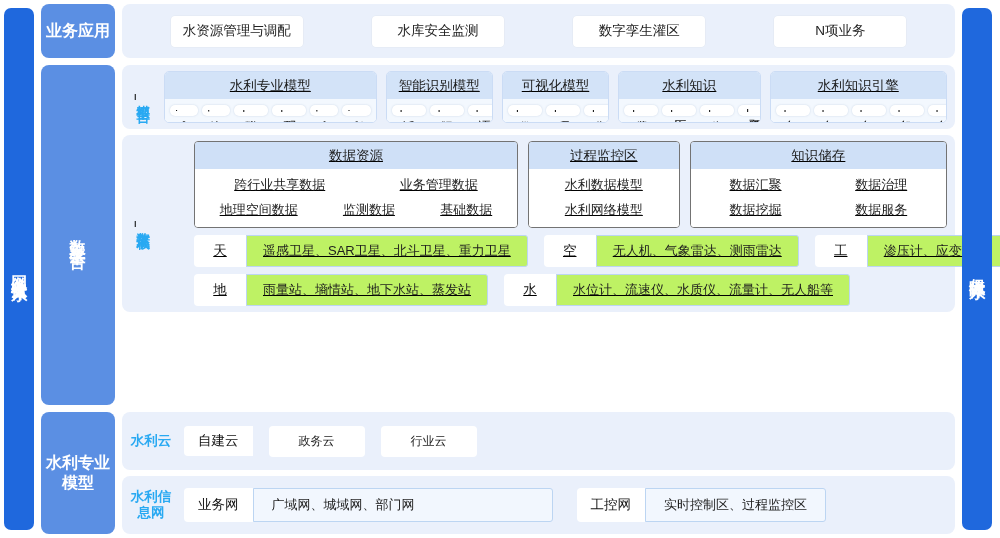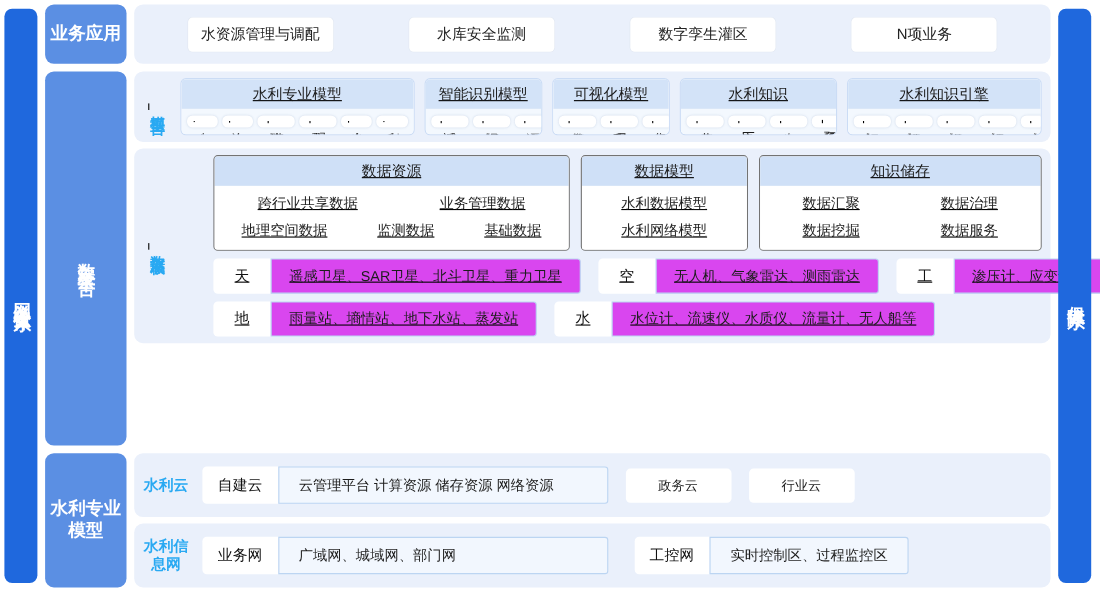--- a/index.html
+++ b/index.html
@@ -199,21 +199,21 @@
   .tk-item { display: flex; align-items: stretch; }
   .tk-key {
     background: #ffffff;
     border-radius: 4px 0 0 4px;
     min-width: 52px;
     display: flex; align-items: center; justify-content: center;
     font-size: 13.5px; color: #111;
     padding: 5px 10px;
   }
   .tk-val {
-    background: #d946ef;
+    background: #bef264;
     border: 1px solid #bcd5f2;
     border-radius: 0 3px 3px 0;
     display: flex; align-items: center;
     font-size: 13px; color: #1d1d1d;
     padding: 6px 16px;
     white-space: nowrap;
   }
 
   
   #band-infra { height: 122px; }
@@ -405,21 +405,21 @@
                       <div class="dcell">业务管理数据</div>
                     </div>
                     <div class="dgrid">
                       <div class="dcell">地理空间数据</div>
                       <div class="dcell">监测数据</div>
                       <div class="dcell">基础数据</div>
                     </div>
                   </div>
                 </div>
                 <div class="dgroup" style="flex: 1.35 0 0px;">
-                  <div class="dgroup-head">数据模型</div>
+                  <div class="dgroup-head">过程监控区</div>
                   <div class="dgroup-body">
                     <div class="dgrid">
                       <div class="dcell">水利数据模型</div>
                     </div>
                     <div class="dgrid">
                       <div class="dcell">水利网络模型</div>
                     </div>
                   </div>
                 </div>
                 <div class="dgroup" style="flex: 2.3 0 0px;">
@@ -468,21 +468,20 @@
       </div>
     </div>
 
     <div class="band" id="band-infra">
       <div class="band-label">水利专业模型</div>
       <div class="band-body" id="infra-body">
           <div class="inf-row">
             <div class="inf-label">水利云</div>
             <div class="net-item">
               <div class="net-key">自建云</div>
-              <div class="net-val grow">云管理平台 计算资源 储存资源 网络资源</div>
             </div>
             <div class="cloud-chip">政务云</div>
             <div class="cloud-chip">行业云</div>
             <div class="spacer"></div>
           </div>
           <div class="inf-row">
             <div class="inf-label">水利信息网</div>
             <div class="net-item">
               <div class="net-key">业务网</div>
               <div class="net-val grow">广域网、城域网、部门网</div>

